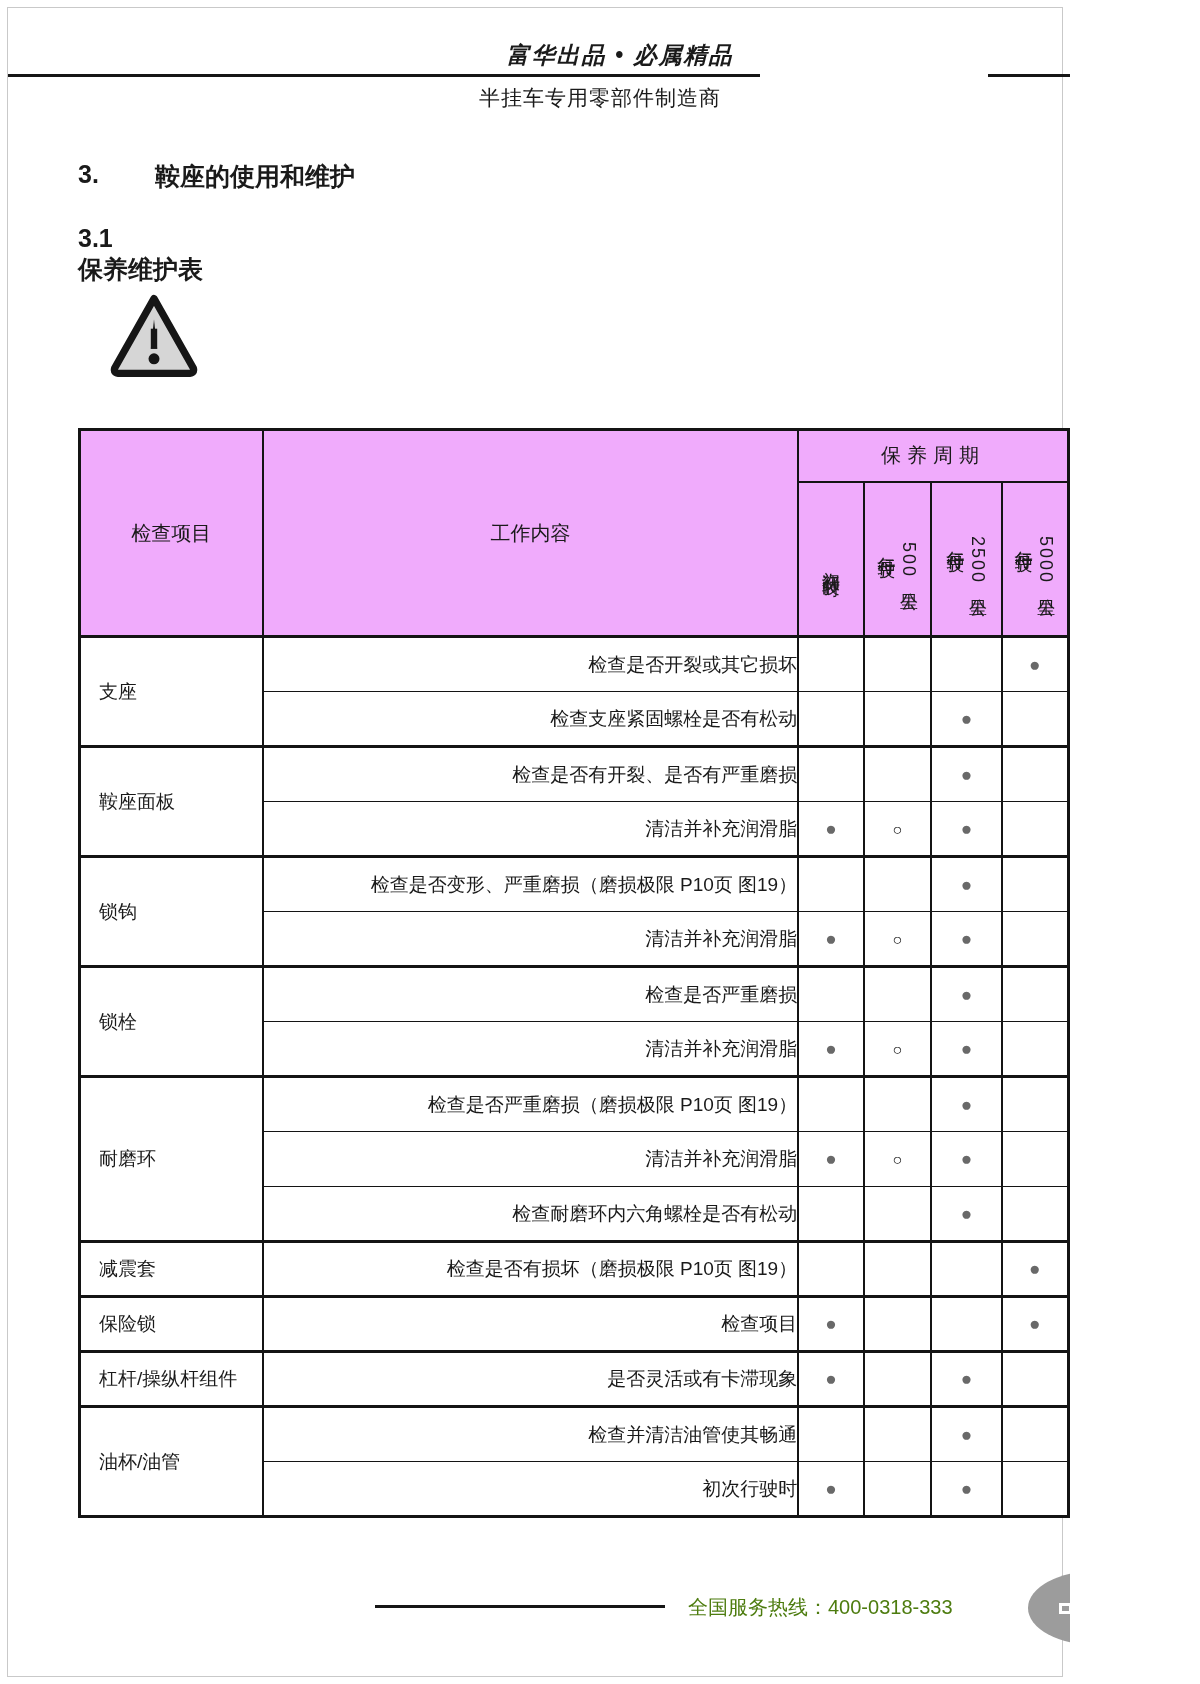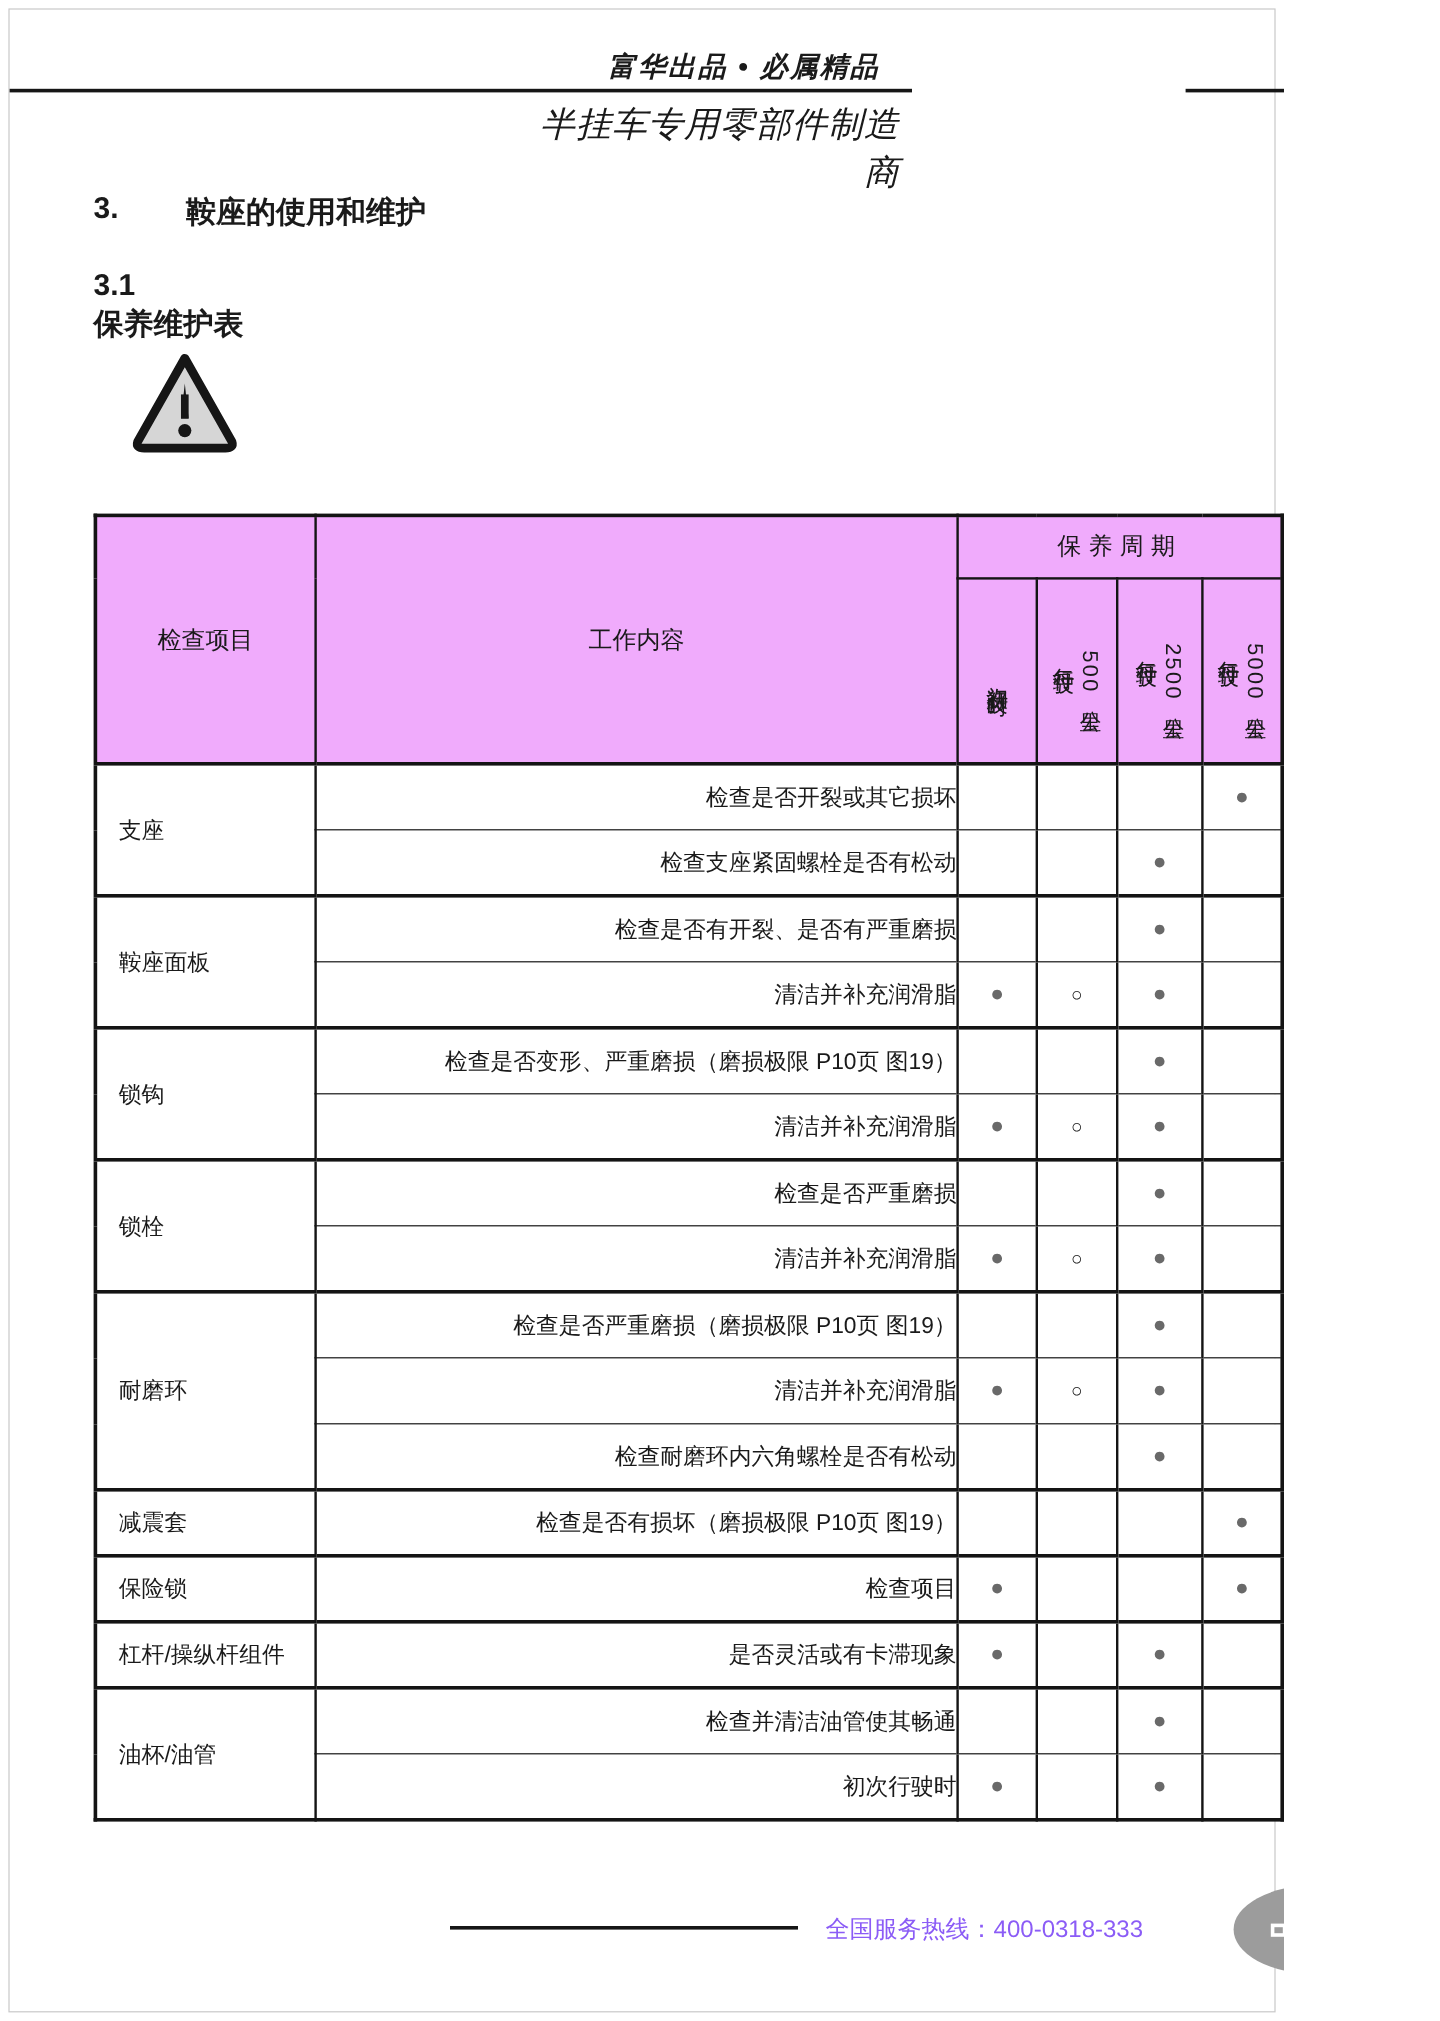--- a/index.html
+++ b/index.html
@@ -6,22 +6,22 @@
   body { background:#ffffff; font-family:"Liberation Sans","DejaVu Sans",sans-serif; color:#1a1a1a; }
   .page { position:relative; width:1070px; height:1684px; background:#fff; overflow:hidden; }
   .page-frame { position:absolute; inset:7px; border:1px solid #c9c9c9; pointer-events:none; }
 
   
   .brand-slogan { position:absolute; left:470px; top:40px; width:300px; text-align:center;
                   font-size:23px; font-weight:bold; font-style:italic; letter-spacing:2px; }
   .rule { position:absolute; height:3px; background:#161616; }
   .rule-left  { left:8px;  top:74px; width:752px; }
   .rule-right { left:988px; top:74px; width:198px; }
-  .brand-subtitle { position:absolute; left:450px; top:84px; width:300px; text-align:right;
-                    font-size:29px; font-style:italic; letter-spacing:1px; }
+  .brand-subtitle { position:absolute; left:450px; top:84px; width:300px; text-align:center;
+                    font-size:21px; letter-spacing:1px; }
   .logo { position:absolute; left:772px; top:28px; width:210px; height:90px; }
   .logo .stripe { position:absolute; top:10px; width:7px; height:72px; background:#2b4ea2; transform:skewX(-20deg); }
   .logo .s1 { left:4px; } .logo .s2 { left:16px; } .logo .s3 { left:28px; }
   .logo-text { position:absolute; left:34px; top:-10px; font-size:72px; font-weight:bold; font-style:italic;
                color:#e8120c; letter-spacing:-3px; }
   .logo-reg { position:absolute; right:0px; top:6px; font-size:16px; color:#6a6a6a; }
 
   
   .sec-h { position:absolute; left:78px; display:flex; font-size:25px; font-weight:bold; }
   .h1 { top:160px; } .h2 { top:224px;flex-direction:column; }
@@ -54,21 +54,21 @@
   .vtext span { display:block; }
   .mtable tbody tr { height:55px; }
   .mtable tbody td { border-width:1.5px 2px; vertical-align:middle; background:#fff; }
   .mtable tbody tr.g-start td { border-top-width:3px; }
   .c-item { padding-left:18px;margin-top:36px; }
   .c-task { padding-left:20px;text-align:right; }
   .c-mark { text-align:center; }
 
   
   .foot-rule { position:absolute; left:375px; top:1605px; width:290px; height:3px; background:#161616; }
-  .foot-text { position:absolute; left:688px; top:1594px; font-size:20px; color:#8b5cf6; }
+  .foot-text { position:absolute; left:688px; top:1594px; font-size:20px; color:#4d7c0f; }
   .page-badge { position:absolute; left:1028px; top:1571px; width:136px; height:74px; background:#9c9c9c;
                 border-radius:50%; display:flex; align-items:center; justify-content:center; gap:11px; }
   .badge-sq { width:13px; height:11px; border:3px solid #fff; }
   .badge-num { font-size:48px; font-weight:bold; color:transparent; -webkit-text-stroke:2.5px #ffffff; line-height:1; }
 </style>
 </head>
 <body>
 
 <div class="page">
   <div class="page-frame"></div>

